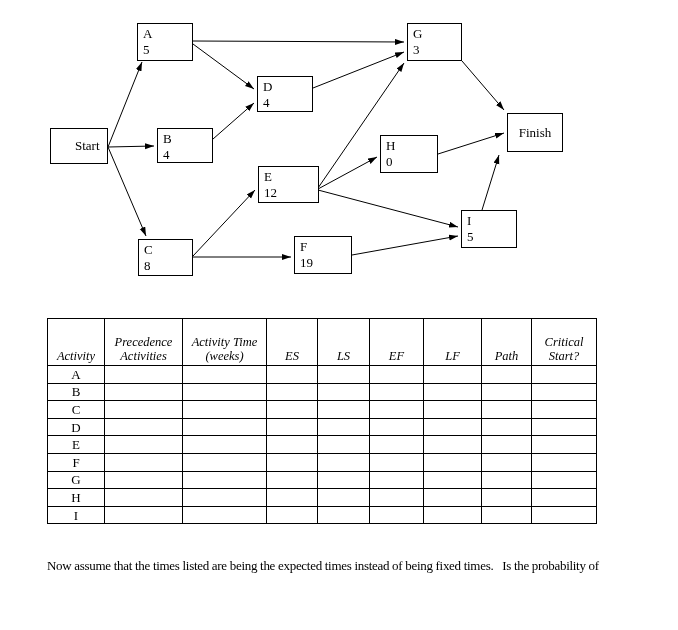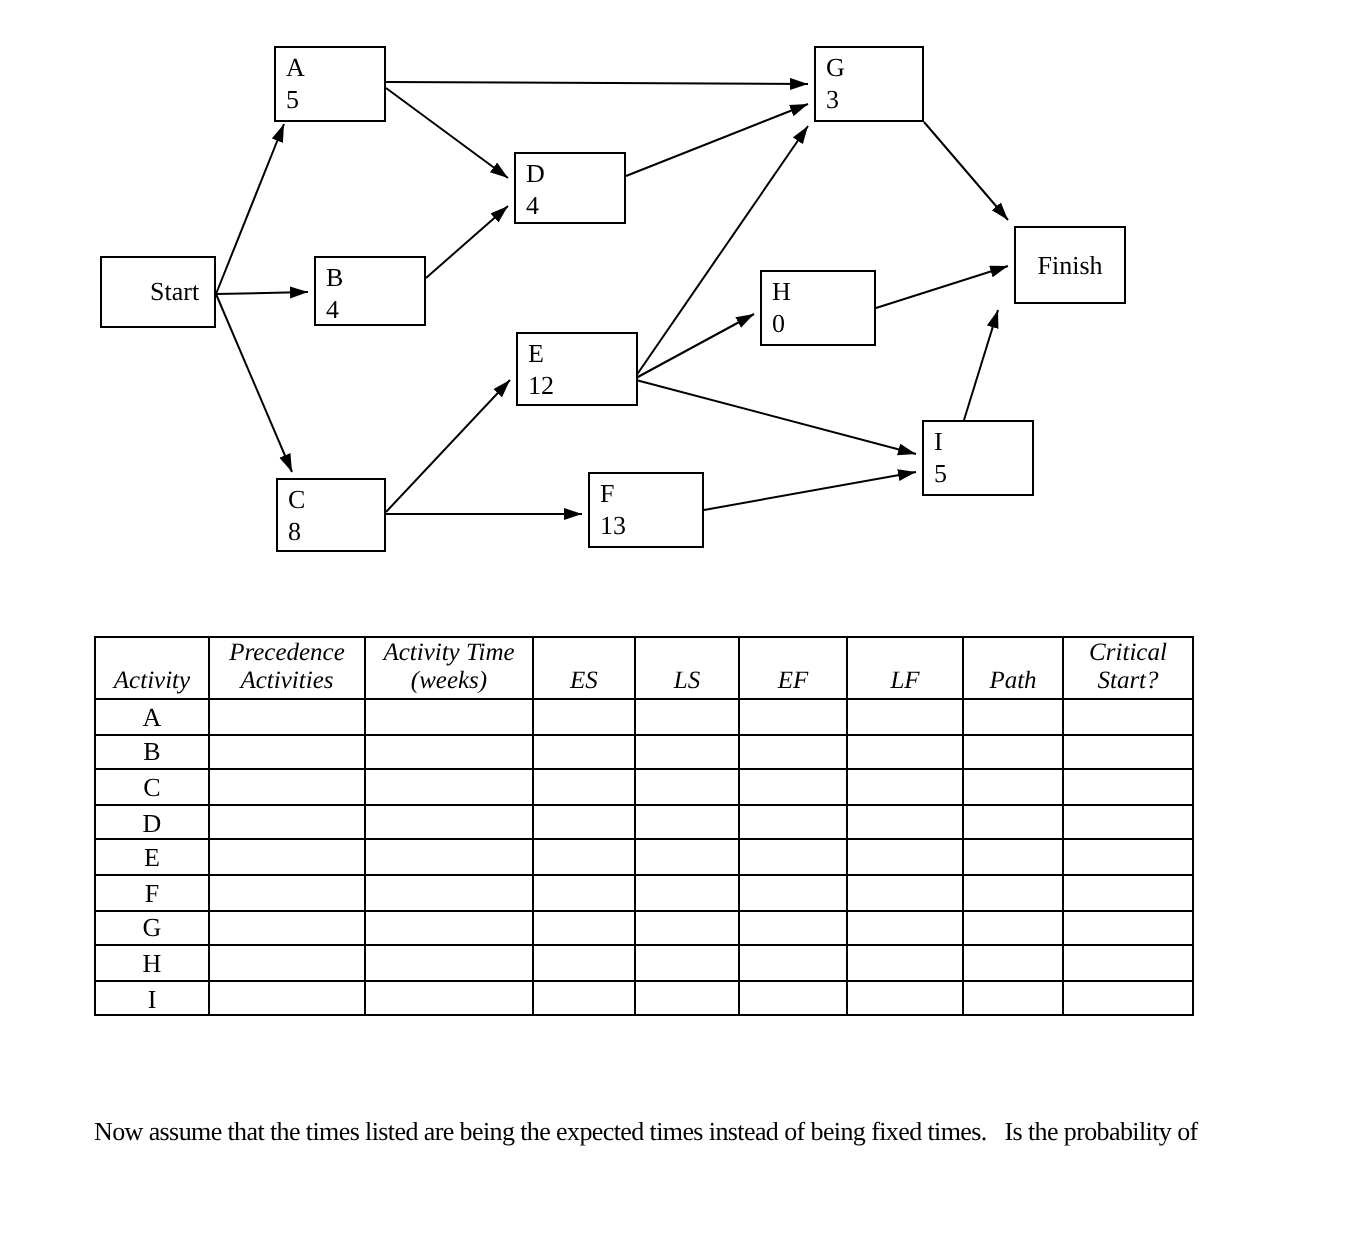--- a/index.html
+++ b/index.html
@@ -16,21 +16,21 @@
   .node span { display:block; }
   .node.vcenter { display:flex; align-items:center; padding:0 0 0 6px; }
   .node.ccenter { display:flex; align-items:center; justify-content:center; padding:0; }
   table.activity {
     position:absolute; left:47px; top:318px; width:549px;
     border-collapse:collapse; table-layout:fixed;
   }
   table.activity th, table.activity td { border:1px solid #000; overflow:hidden; }
   table.activity th {
     font-weight:normal; font-style:italic; font-size:12.5px; line-height:14px;
-    vertical-align:bottom; text-align:center; padding:0 2px 2px;
+    vertical-align:bottom; text-align:center; padding:16px 2px 2px;
   }
   table.activity td {
     height:16.6px; font-size:13px; line-height:15px; text-align:center; padding:0;
   }
   .question {
     position:absolute; left:47px; top:521px; width:608px;
     font-size:13px; line-height:18px; letter-spacing:-0.3px; white-space:pre-wrap;
   }
   .qline { display:block; }
 </style>
@@ -87,21 +87,21 @@
     <span>4</span>
   </div>
 
   <div class="node" style="left:258px; top:166px; width:61px; height:37px;">
     <span>E</span>
     <span>12</span>
   </div>
 
   <div class="node" style="left:294px; top:236px; width:58px; height:38px;">
     <span>F</span>
-    <span>13</span>
+    <span>19</span>
   </div>
 
   <div class="node" style="left:407px; top:23px; width:55px; height:38px;">
     <span>G</span>
     <span>3</span>
   </div>
 
   <div class="node" style="left:380px; top:135px; width:58px; height:38px;">
     <span>H</span>
     <span>0</span>

